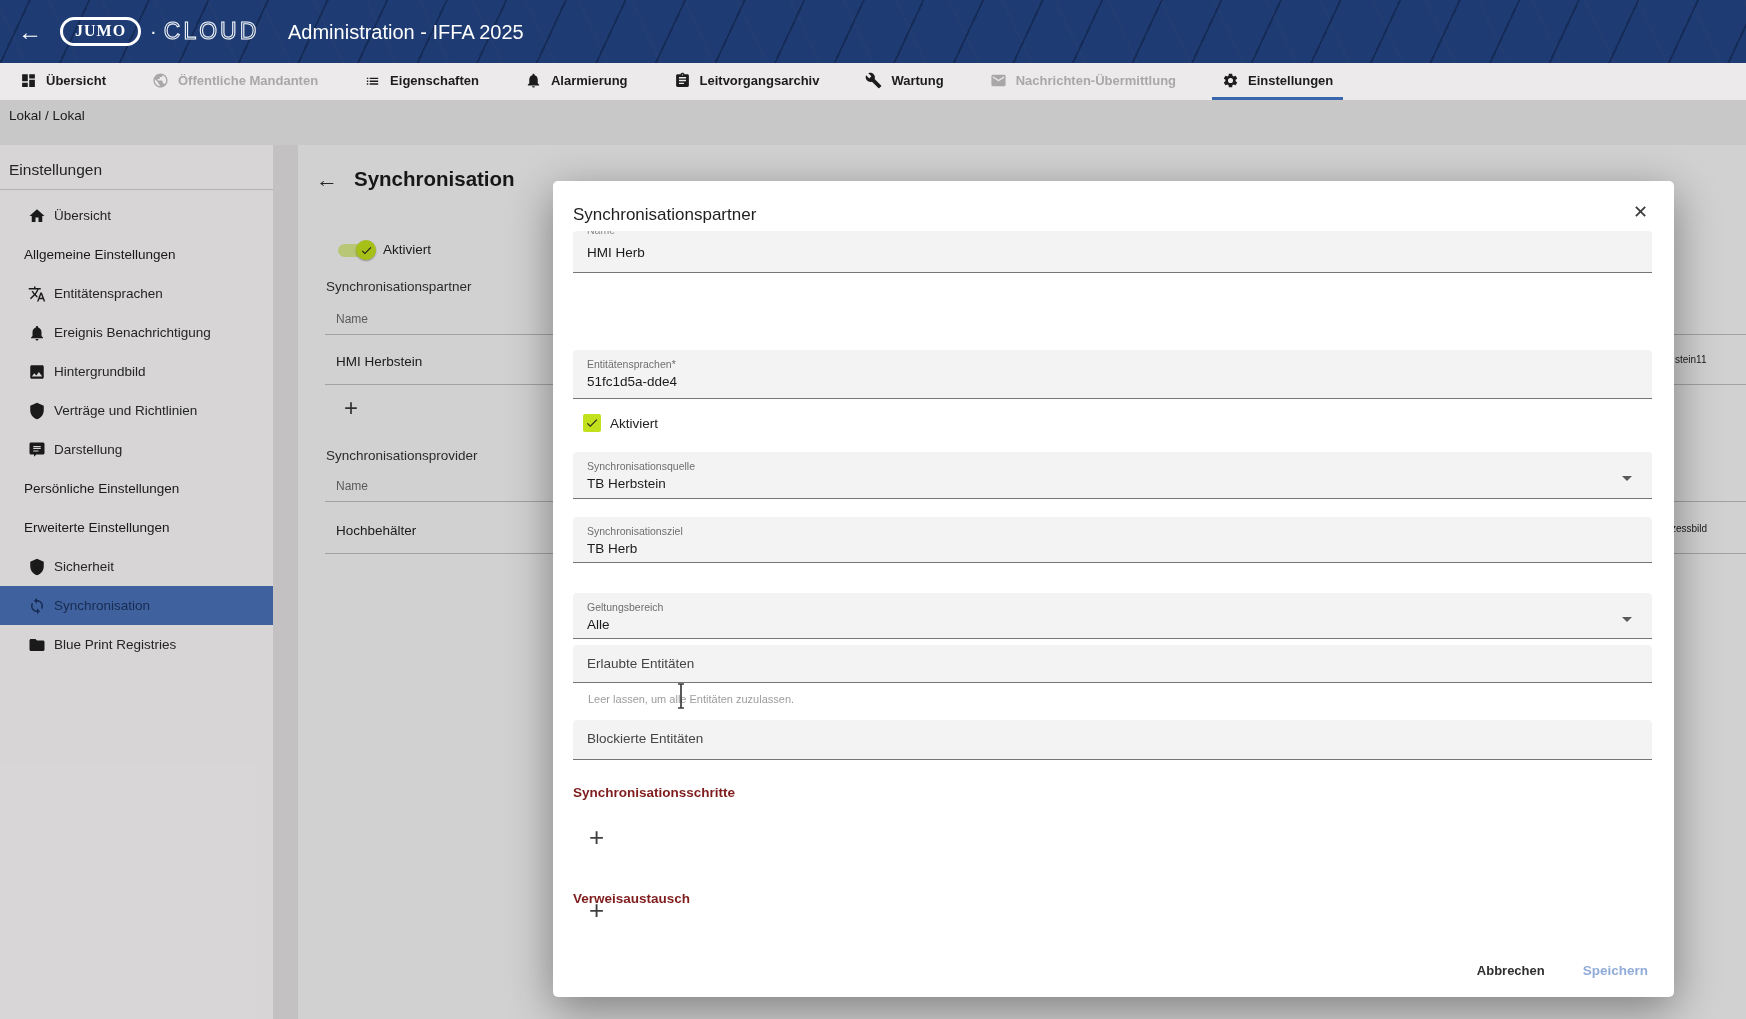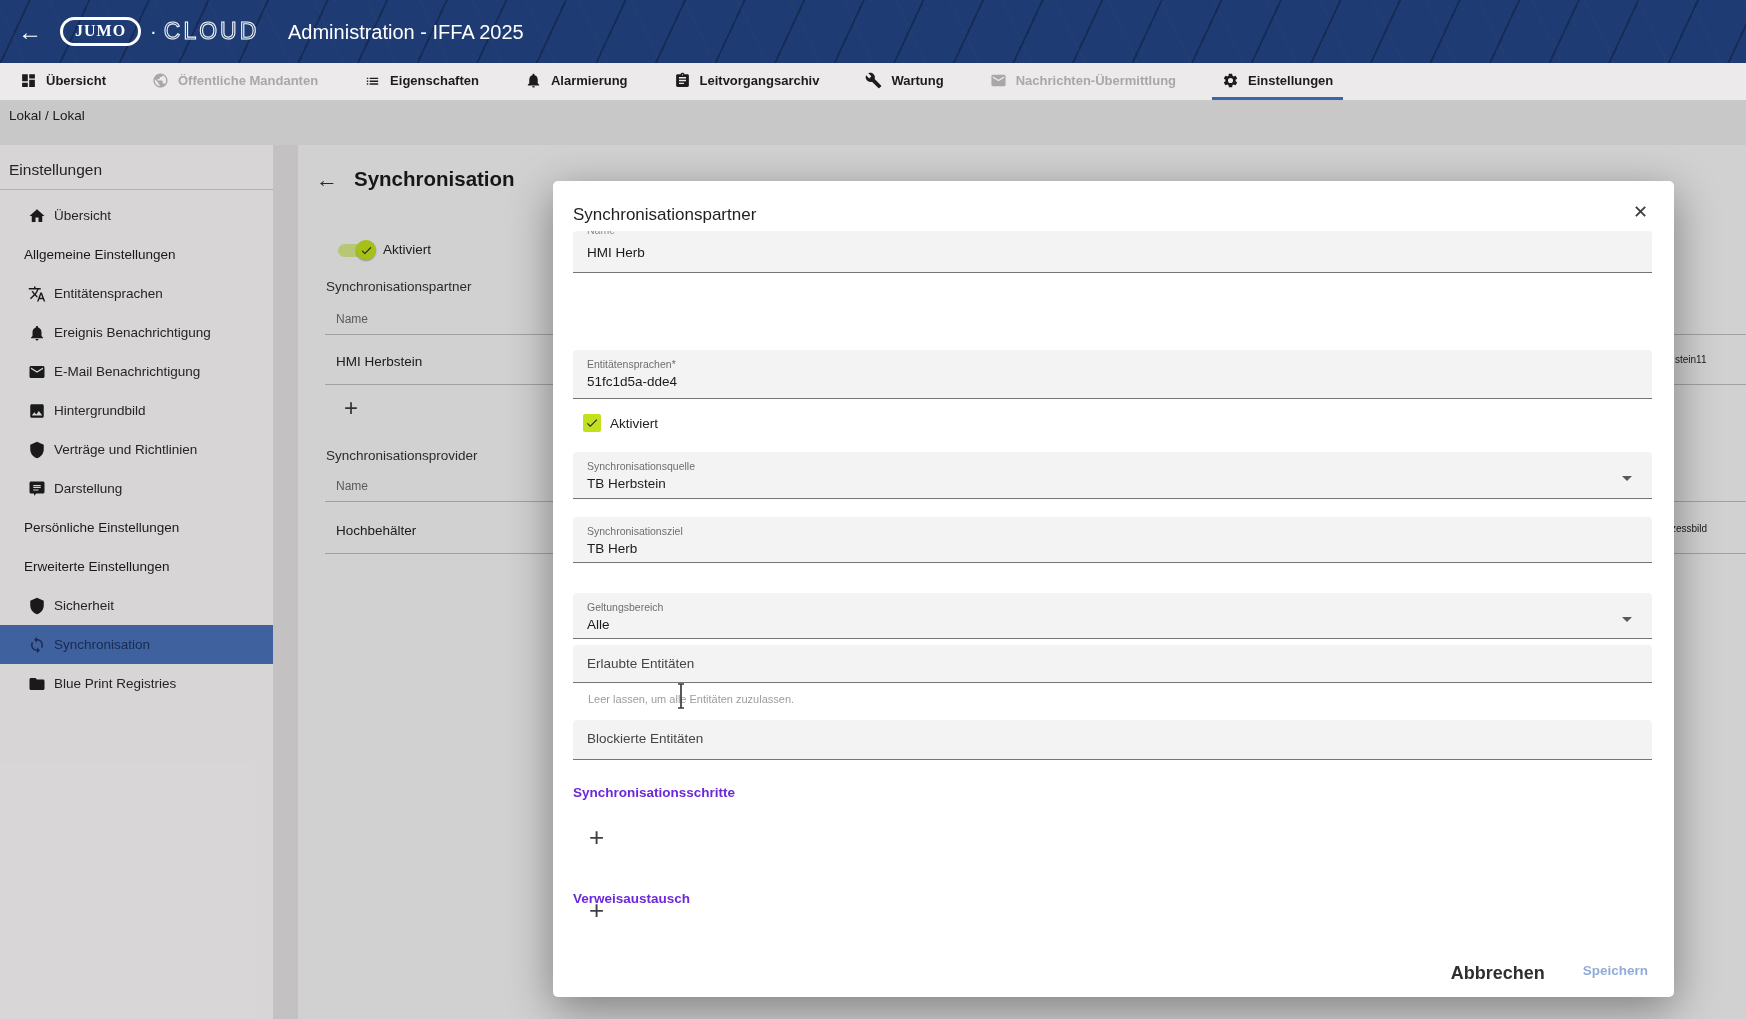--- a/index.html
+++ b/index.html
@@ -82,24 +82,24 @@
   .mfield.select { cursor: pointer; }
   .clip-label { height: 6px; overflow: hidden; }
   .clip-label span { display: block; font-size: 10.5px; color: #8a8a8a; margin-top: -7px; }
   .dd-arrow { position: absolute; right: 20px; top: 50%; margin-top: 1px; width: 0; height: 0; border-left: 5px solid transparent; border-right: 5px solid transparent; border-top: 5px solid #5a5a5a; }
   .checkbox-row { left: 30px; display: flex; align-items: center; gap: 9px; cursor: pointer; }
   .checkbox { width: 18px; height: 18px; border-radius: 2px; background: #c3e01d; display: flex; align-items: center; justify-content: center; }
   .checkbox svg { width: 14px; height: 14px; fill: #222; }
   .checkbox-label { font-size: 13.5px; color: #222; }
   .empty-field-label { font-size: 13.5px; color: #454545; padding-top: 11px; }
   .helper-text { font-size: 11px; color: #9c9c9c; }
-  .modal-section { font-size: 13.5px; font-weight: bold; color: #6d28d9; }
+  .modal-section { font-size: 13.5px; font-weight: bold; color: #7f1d1d; }
   .modal-plus { font-size: 26px; color: #3f3f3f; line-height: 28px; cursor: pointer; }
   .modal-footer { top: 782px; right: 26px; display: flex; gap: 38px; }
-  .btn-cancel { font-size: 18px; font-weight: bold; color: #2f2f2f; cursor: pointer; }
+  .btn-cancel { font-size: 13px; font-weight: bold; color: #2f2f2f; cursor: pointer; }
   .btn-save { font-size: 13.5px; font-weight: bold; color: #91acd9; cursor: pointer; }
   .ibeam { left: 122px; top: 501px; z-index: 5; }
   .fragment { font-size: 10px; color: #232323; white-space: nowrap; }
 </style>
 </head>
 <body>
 
 <div class="app">
 
   <div class="header">
@@ -182,26 +182,20 @@
         <svg viewBox="0 0 24 24">
             <path d="M12.87 15.07l-2.54-2.51.03-.03c1.74-1.94 2.98-4.17 3.71-6.53H17V4h-7V2H8v2H1v1.99h11.17C11.5 7.92 10.44 9.75 9 11.35 8.07 10.32 7.3 9.19 6.69 8h-2c.73 1.63 1.73 3.17 2.98 4.56l-5.09 5.02L4 19l5-5 3.11 3.11.76-2.04zM18.5 10h-2L12 22h2l1.12-3h4.75L21 22h2l-4.5-12zm-2.62 7l1.62-4.33L19.12 17h-3.24z"></path>
           </svg>
         <span class="side-label">Entitätensprachen</span>
       </div>
       <div class="side-row">
         <svg viewBox="0 0 24 24">
             <path d="M12 22c1.1 0 2-.9 2-2h-4c0 1.1.89 2 2 2zm6-6v-5c0-3.07-1.64-5.64-4.5-6.32V4c0-.83-.67-1.5-1.5-1.5s-1.5.67-1.5 1.5v.68C7.63 5.36 6 7.92 6 11v5l-2 2v1h16v-1l-2-2z"></path>
           </svg>
         <span class="side-label">Ereignis Benachrichtigung</span>
-      </div>
-      <div class="side-row">
-        <svg viewBox="0 0 24 24">
-            <path d="M20 4H4c-1.1 0-1.99.9-1.99 2L2 18c0 1.1.9 2 2 2h16c1.1 0 2-.9 2-2V6c0-1.1-.9-2-2-2zm0 4l-8 5-8-5V6l8 5 8-5v2z"></path>
-          </svg>
-        <span class="side-label">E-Mail Benachrichtigung</span>
       </div>
       <div class="side-row">
         <svg viewBox="0 0 24 24">
             <path d="M21 19V5c0-1.1-.9-2-2-2H5c-1.1 0-2 .9-2 2v14c0 1.1.9 2 2 2h14c1.1 0 2-.9 2-2zM8.5 13.5l2.5 3.01L14.5 12l4.5 6H5l3.5-4.5z"></path>
           </svg>
         <span class="side-label">Hintergrundbild</span>
       </div>
       <div class="side-row">
         <svg viewBox="0 0 24 24">
             <path d="M12 1L3 5v6c0 5.55 3.84 10.74 9 12 5.16-1.26 9-6.45 9-12V5l-9-4z"></path>

